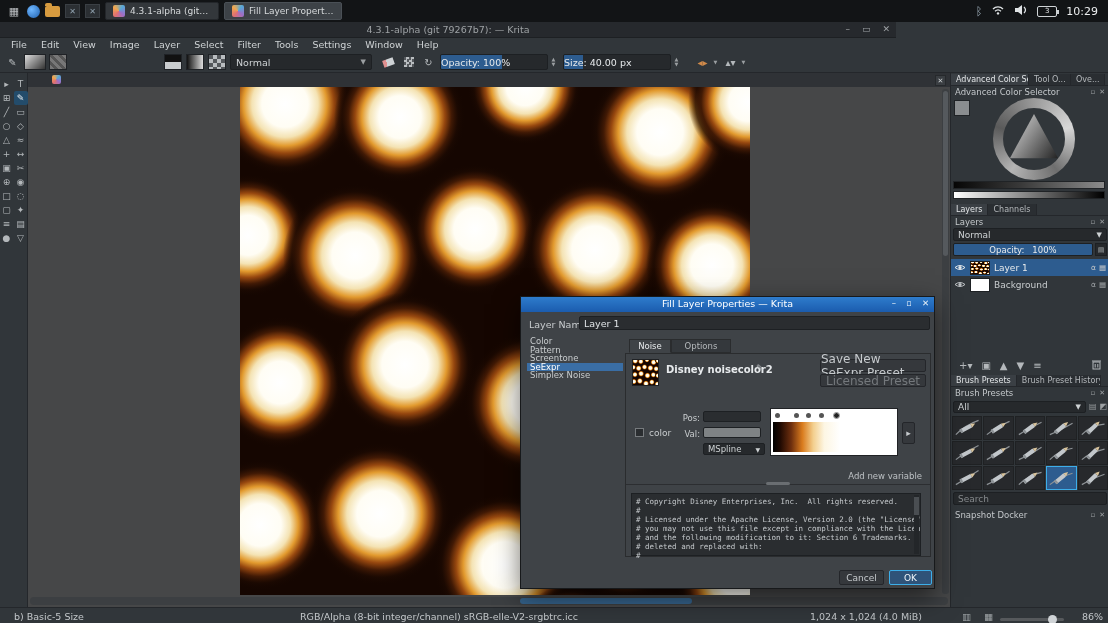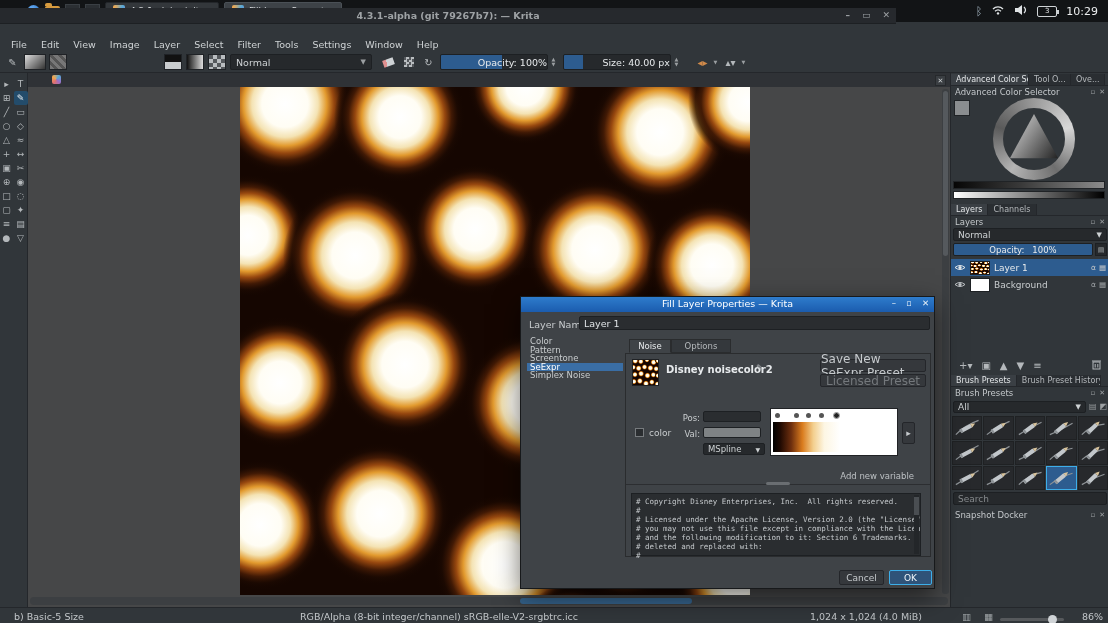--- a/index.html
+++ b/index.html
@@ -24,37 +24,37 @@
   .tb-winbtn span { font-size:9px; color:#d7dadc; }
   #winbtn-1 { background:#33373b; border:1px solid #23262a; width:114px; }
   #winbtn-2 { background:#3d4247; border:1px solid #4a5056; width:120px; }
   #tb-right { margin-left:auto; display:flex; align-items:center; gap:9px; padding-right:4px; }
   .bt-glyph { color:#9fb0bd; font-size:11px; }
   .battery { width:20px; height:11px; border:1px solid #cfd3d6; border-radius:2px; position:relative; display:flex; align-items:center; justify-content:center; font-size:7px; color:#e8eaec; }
   .battery:after { content:""; position:absolute; right:-3px; top:3px; width:2px; height:4px; background:#cfd3d6; }
   #clock { color:#eceeef; font-size:11px; }
 
   
-  #titlebar { left:0; top:8px; width:896px; height:16px; background:#26292d; border-bottom:1px solid #1d2023;font-weight:bold; }
+  #titlebar { left:0; top:22px; width:896px; height:16px; background:#26292d; border-bottom:1px solid #1d2023; }
   #titlebar .title { position:absolute; left:0; right:0; top:2px; text-align:center; font-size:9.5px; color:#9ea2a5; }
   #win-controls { position:absolute; right:6px; top:2px; display:flex; gap:12px; color:#9ea2a5; font-size:9px; }
 
   
   #menubar { left:0; top:38px; width:1108px; height:13px; background:#31363a; display:flex; align-items:center; padding-left:4px; }
   #menubar span { padding:0 7px; font-size:9.5px; color:#ced2d4; }
 
   
   #toolbar { left:0; top:51px; width:1108px; height:22px; background:#31363a; border-bottom:1px solid #24272b; }
   .t-ico { position:absolute; top:3px; width:17px; height:16px; border-radius:2px; display:flex; align-items:center; justify-content:center; color:#b4b8bb; font-size:10px; }
   .t-box { position:absolute; top:3px; height:16px; border:1px solid #1f2226; }
   .combo { background:#26292c; border:1px solid #1d2023; border-radius:2px; display:flex; align-items:center; padding:0 5px; font-size:9.5px; color:#ced2d4; }
   .combo .caret { margin-left:auto; font-size:7px; color:#9a9ea1; }
   .sliderspin { position:absolute; top:3px; height:16px; background:#26292c; border:1px solid #1d2023; border-radius:2px; overflow:hidden; }
   .sliderspin .fill { position:absolute; left:0; top:0; bottom:0; background:#2d5c8f; }
-  .sliderspin .lbl { position:absolute; left:0; right:0; top:2px; text-align:right; font-size:9.5px; color:#e6e9eb; }
+  .sliderspin .lbl { position:absolute; left:0; right:0; top:2px; text-align:left; font-size:9.5px; color:#e6e9eb; }
   .spin { position:absolute; top:3px; width:9px; height:16px; display:flex; flex-direction:column; align-items:center; justify-content:center; color:#9a9ea1; font-size:5px; line-height:5px; }
 
   
   #toolbox { left:0; top:73px; width:28px; height:534px; background:#31363a; border-right:1px solid #24272b; display:grid; grid-template-columns:14px 14px; grid-auto-rows:14px; justify-content:center; padding-top:4px; }
   .tool { display:flex; align-items:center; justify-content:center; font-size:9px; color:#b4b8bb; }
   .tool.active { background:#234c6b; border-radius:2px; color:#eef3f6; }
 
   
   #canvas-wrap { left:28px; top:73px; width:922px; height:534px; background:#464748; }
   #mdi-titlebar { position:absolute; left:0; top:0; width:922px; height:14px; background:#2f3236; }
@@ -691,21 +691,21 @@
       <div id="gradwidget">
         <div class="gstop" style="left:3%"></div>
         <div class="gstop" style="left:18%"></div>
         <div class="gstop" style="left:28%"></div>
         <div class="gstop" style="left:38%"></div>
         <div class="gstop sel" style="left:50%"></div>
         <div id="gradbar"></div>
       </div>
       <div class="dbtn" style="left:276px; top:68px; width:13px; height:22px; font-size:9px">▸</div>
 
-      <span class="dlbl abs" style="right:16px; top:117px; font-size:8.5px; color:#bdc1c4">Add new variable</span>
+      <span class="dlbl abs" style="right:8px; top:117px; font-size:8.5px; color:#bdc1c4">Add new variable</span>
       <div class="abs" style="left:0; top:130px; width:100%; height:1px; background:#2c2e31"></div>
       <div class="abs" style="left:46%; top:128px; width:24px; height:3px; background:#6a6e72; border-radius:2px"></div>
 
       <div id="script-editor">
         <pre># Copyright Disney Enterprises, Inc.  All rights reserved.
 #
 # Licensed under the Apache License, Version 2.0 (the "License");
 # you may not use this file except in compliance with the License
 # and the following modification to it: Section 6 Trademarks.
 # deleted and replaced with:

